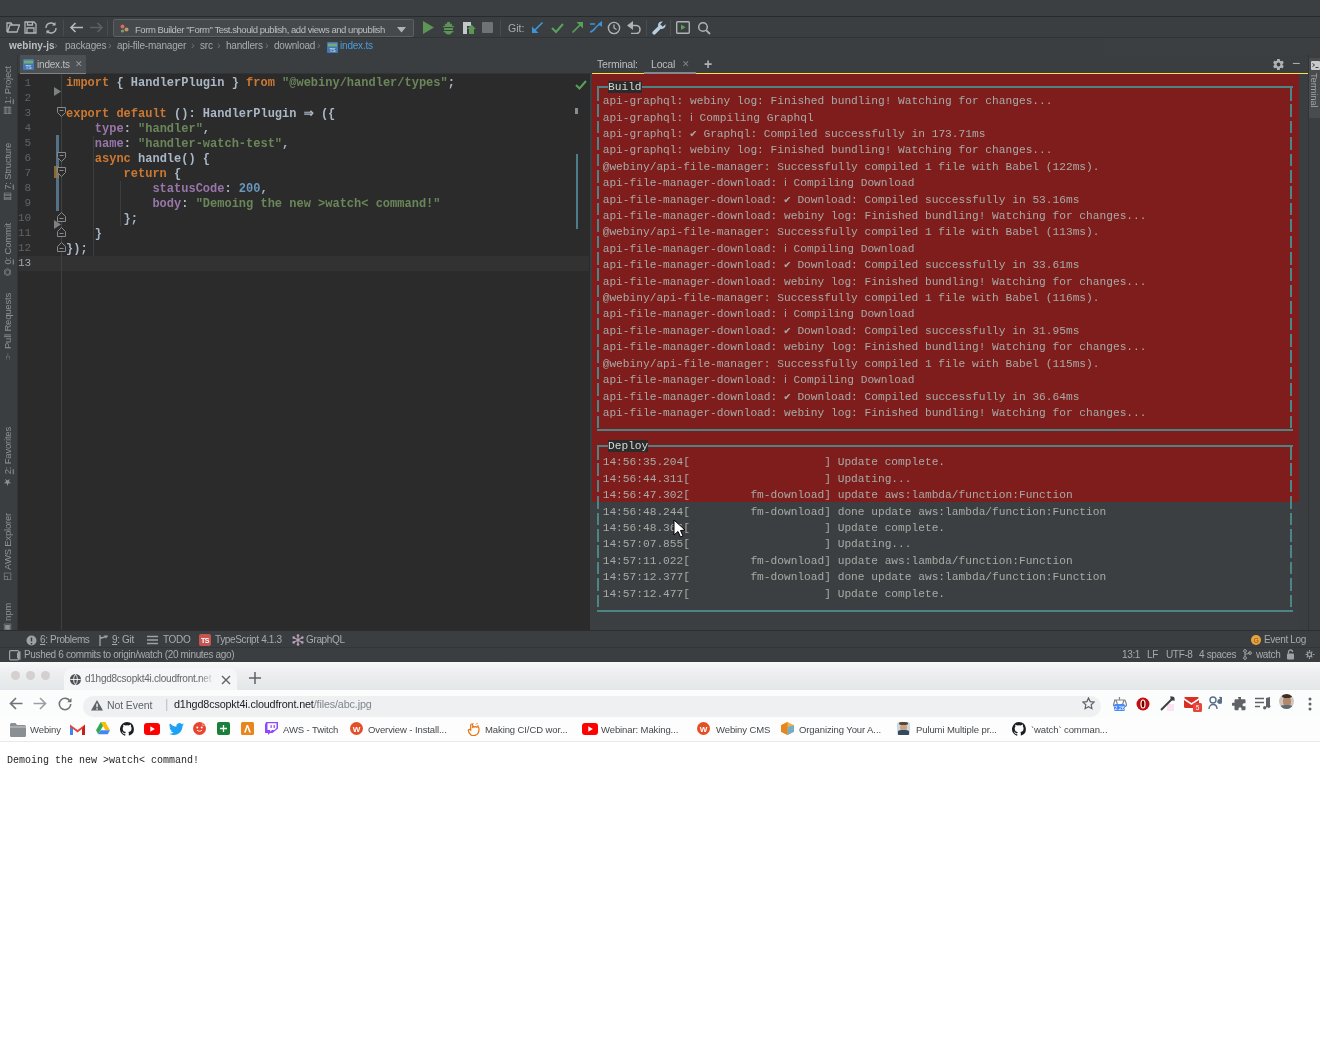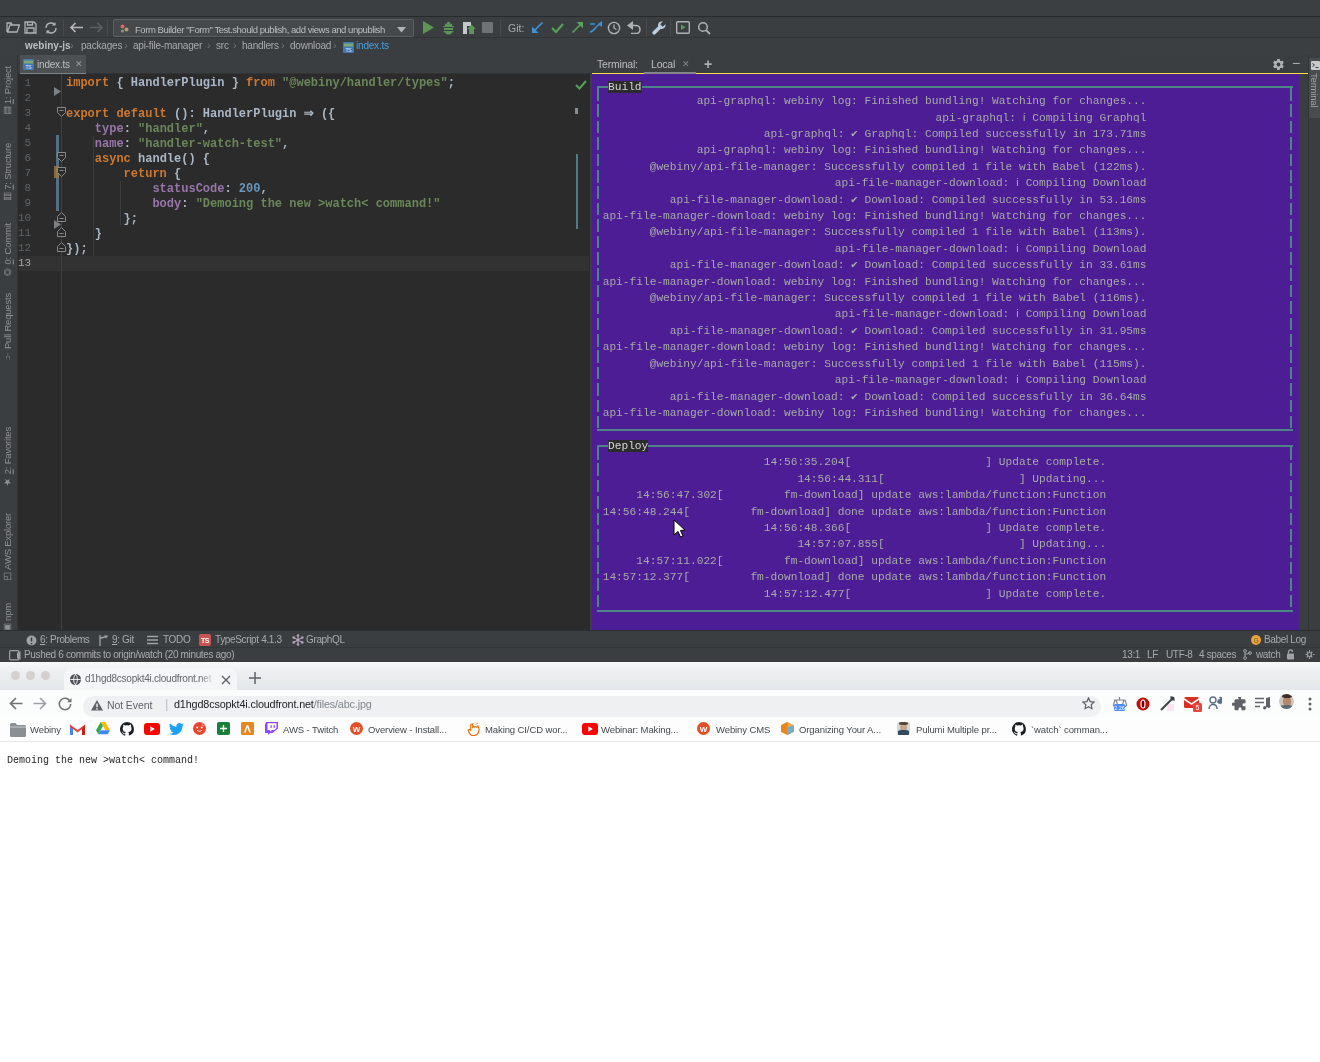--- a/index.html
+++ b/index.html
@@ -7,21 +7,21 @@
   body { font-family:"Liberation Sans", sans-serif; position:relative; }
   .abs { position:absolute; }
   pre { font-family:"Liberation Mono", monospace; }
 
   
   #ide { position:absolute; left:0; top:0; width:1320px; height:662px; background:#3c3f41; }
   #titlebar { position:absolute; left:0; top:0; width:1320px; height:16px; background:#3b3e40; }
   .tl { position:absolute; top:3.5px; width:8px; height:8px; border-radius:50%; background:#77797b; }
   #ide-title { position:absolute; top:2.5px; left:0; width:1320px; text-align:center; color:#9b9ea1; font-size:10px; letter-spacing:-.1px; }
   #toolbar { position:absolute; left:0; top:16px; width:1320px; height:22px; background:#3b3e40; border-top:1px solid #282b2d; border-bottom:1px solid #313435; }
-  #crumbs { position:absolute; left:16px; top:39px; width:1104px; height:16px; background:#3b3e40; color:#a8abae; font-size:10px; letter-spacing:-.2px; }
+  #crumbs { position:absolute; left:0; top:39px; width:1104px; height:16px; background:#3b3e40; color:#a8abae; font-size:10px; letter-spacing:-.2px; }
   .crumb { position:absolute; top:1px; white-space:nowrap; }
   .csep { color:#6e7275; font-size:11px; top:0px; }
 
   
   #lstripe { position:absolute; left:0; top:55px; width:18px; height:575px; background:#3b3e40; border-right:1px solid #323537; }
   .vlab { position:absolute; left:2px; writing-mode:vertical-rl; transform:rotate(180deg); color:#8f9294; font-size:9.5px; letter-spacing:-.2px; white-space:nowrap; }
   #rstripe { position:absolute; left:1308px; top:55px; width:12px; height:575px; background:#3b3e40; border-left:1px solid #323537; }
 
   
   #tabrow { position:absolute; left:18px; top:55px; width:574px; height:19px; background:#3b3e40; border-bottom:1px solid #313435; }
@@ -29,21 +29,21 @@
   #tab1 .ul { position:absolute; left:0; bottom:-1px; width:66px; height:2px; background:#7e8386; }
   #editor { position:absolute; left:18px; top:74px; width:572px; height:556px; background:#2b2b2b; }
   #gutter-sep { position:absolute; left:43px; top:0; width:1px; height:556px; background:#3e4041; }
   #lnums { position:absolute; left:0px; top:1.5px; width:13px; text-align:right; font-size:11px; line-height:15px; color:#606366; }
   #code { position:absolute; left:48px; top:1.5px; font-size:12px; line-height:15px; color:#a9b7c6; font-weight:600; }
   #code .k { color:#cc7832; } #code .s { color:#6a8759; } #code .f { color:#9876aa; } #code .n { color:#6897bb;margin-top:44px; }
   #curline { position:absolute; left:1px; top:181.5px; width:570px; height:15px; background:#323232; }
 
   
   #termhead { position:absolute; left:592px; top:55px; width:716px; height:19px; background:#3b3e40; border-bottom:1px solid #fde047; color:#bcbec0; font-size:10.5px; letter-spacing:-.2px; }
-  #terminal { position:absolute; left:592px; top:74px; width:707px; height:556px; background:#4c1d95;text-align:right; }
+  #terminal { position:absolute; left:592px; top:74px; width:707px; height:428px; background:#7f1d1d; }
   #term-scroll { position:absolute; left:1299px; top:74px; width:9px; height:556px; background:#3b3e40; }
   .tline { position:absolute; background:#4d8587; }
   .vdash { position:absolute; width:2px; background-image:repeating-linear-gradient(180deg,#4d8587 0px,#4d8587 12.6px,rgba(0,0,0,0) 12.6px,rgba(0,0,0,0) 16.4px); }
   .tpre { position:absolute; font-size:11.2px; line-height:16.4px; color:#a6aba6; }
   .tlabel { position:absolute; font-size:11.2px; color:#d6d9d6; background:#2b2b2b; line-height:12px; font-family:"Liberation Mono",monospace; }
 
   
   #status { position:absolute; left:0; top:630px; width:1320px; height:31px; background:#3b3e40; border-top:1px solid #2b2e30; color:#a8abae; font-size:10px; letter-spacing:-.35px; }
   .st { position:absolute; white-space:nowrap; }
 
@@ -354,21 +354,21 @@
         <circle cx="1.7" cy="3.6" r="1.3" fill="#b4a0b8"></circle>
         <circle cx="10.3" cy="3.6" r="1.3" fill="#b4a0b8"></circle>
         <circle cx="1.7" cy="8.4" r="1.3" fill="#b4a0b8"></circle>
         <circle cx="10.3" cy="8.4" r="1.3" fill="#b4a0b8"></circle>
       </svg>
     <span class="st" style="left:306px;top:3px;">GraphQL</span>
     <svg class="abs" style="left:1251px;top:4px" width="10" height="10" viewBox="0 0 10 10">
         <circle cx="5" cy="5" r="5" fill="#e8a33d"></circle>
         <text x="5" y="7.5" font-size="6.5" fill="#7a5a1a" text-anchor="middle" font-family="Liberation Sans">G</text>
       </svg>
-    <span class="st" style="left:1264px;top:3px;">Babel Log</span>
+    <span class="st" style="left:1264px;top:3px;">Event Log</span>
     <div class="abs" style="left:0;top:16px;width:1320px;height:15px;border-top:1px solid #333638;"></div>
     <svg class="abs" style="left:9px;top:18.5px" width="12" height="11" viewBox="0 0 12 11">
         <rect x=".6" y=".6" width="9" height="9.3" rx="1" fill="none" stroke="#9fa2a5" stroke-width="1.2"></rect>
         <path d="M8 3l3.5-2v9L8 8z" fill="#9fa2a5"></path>
       </svg>
     <span class="st" style="left:24px;top:18px;">Pushed 6 commits to origin/watch (20 minutes ago)</span>
     <span class="st" style="left:1122px;top:18px;">13:1</span>
       <span class="st" style="left:1147px;top:18px;">LF</span>
       <span class="st" style="left:1166px;top:18px;">UTF-8</span>
       <span class="st" style="left:1199px;top:18px;">4 spaces</span>

